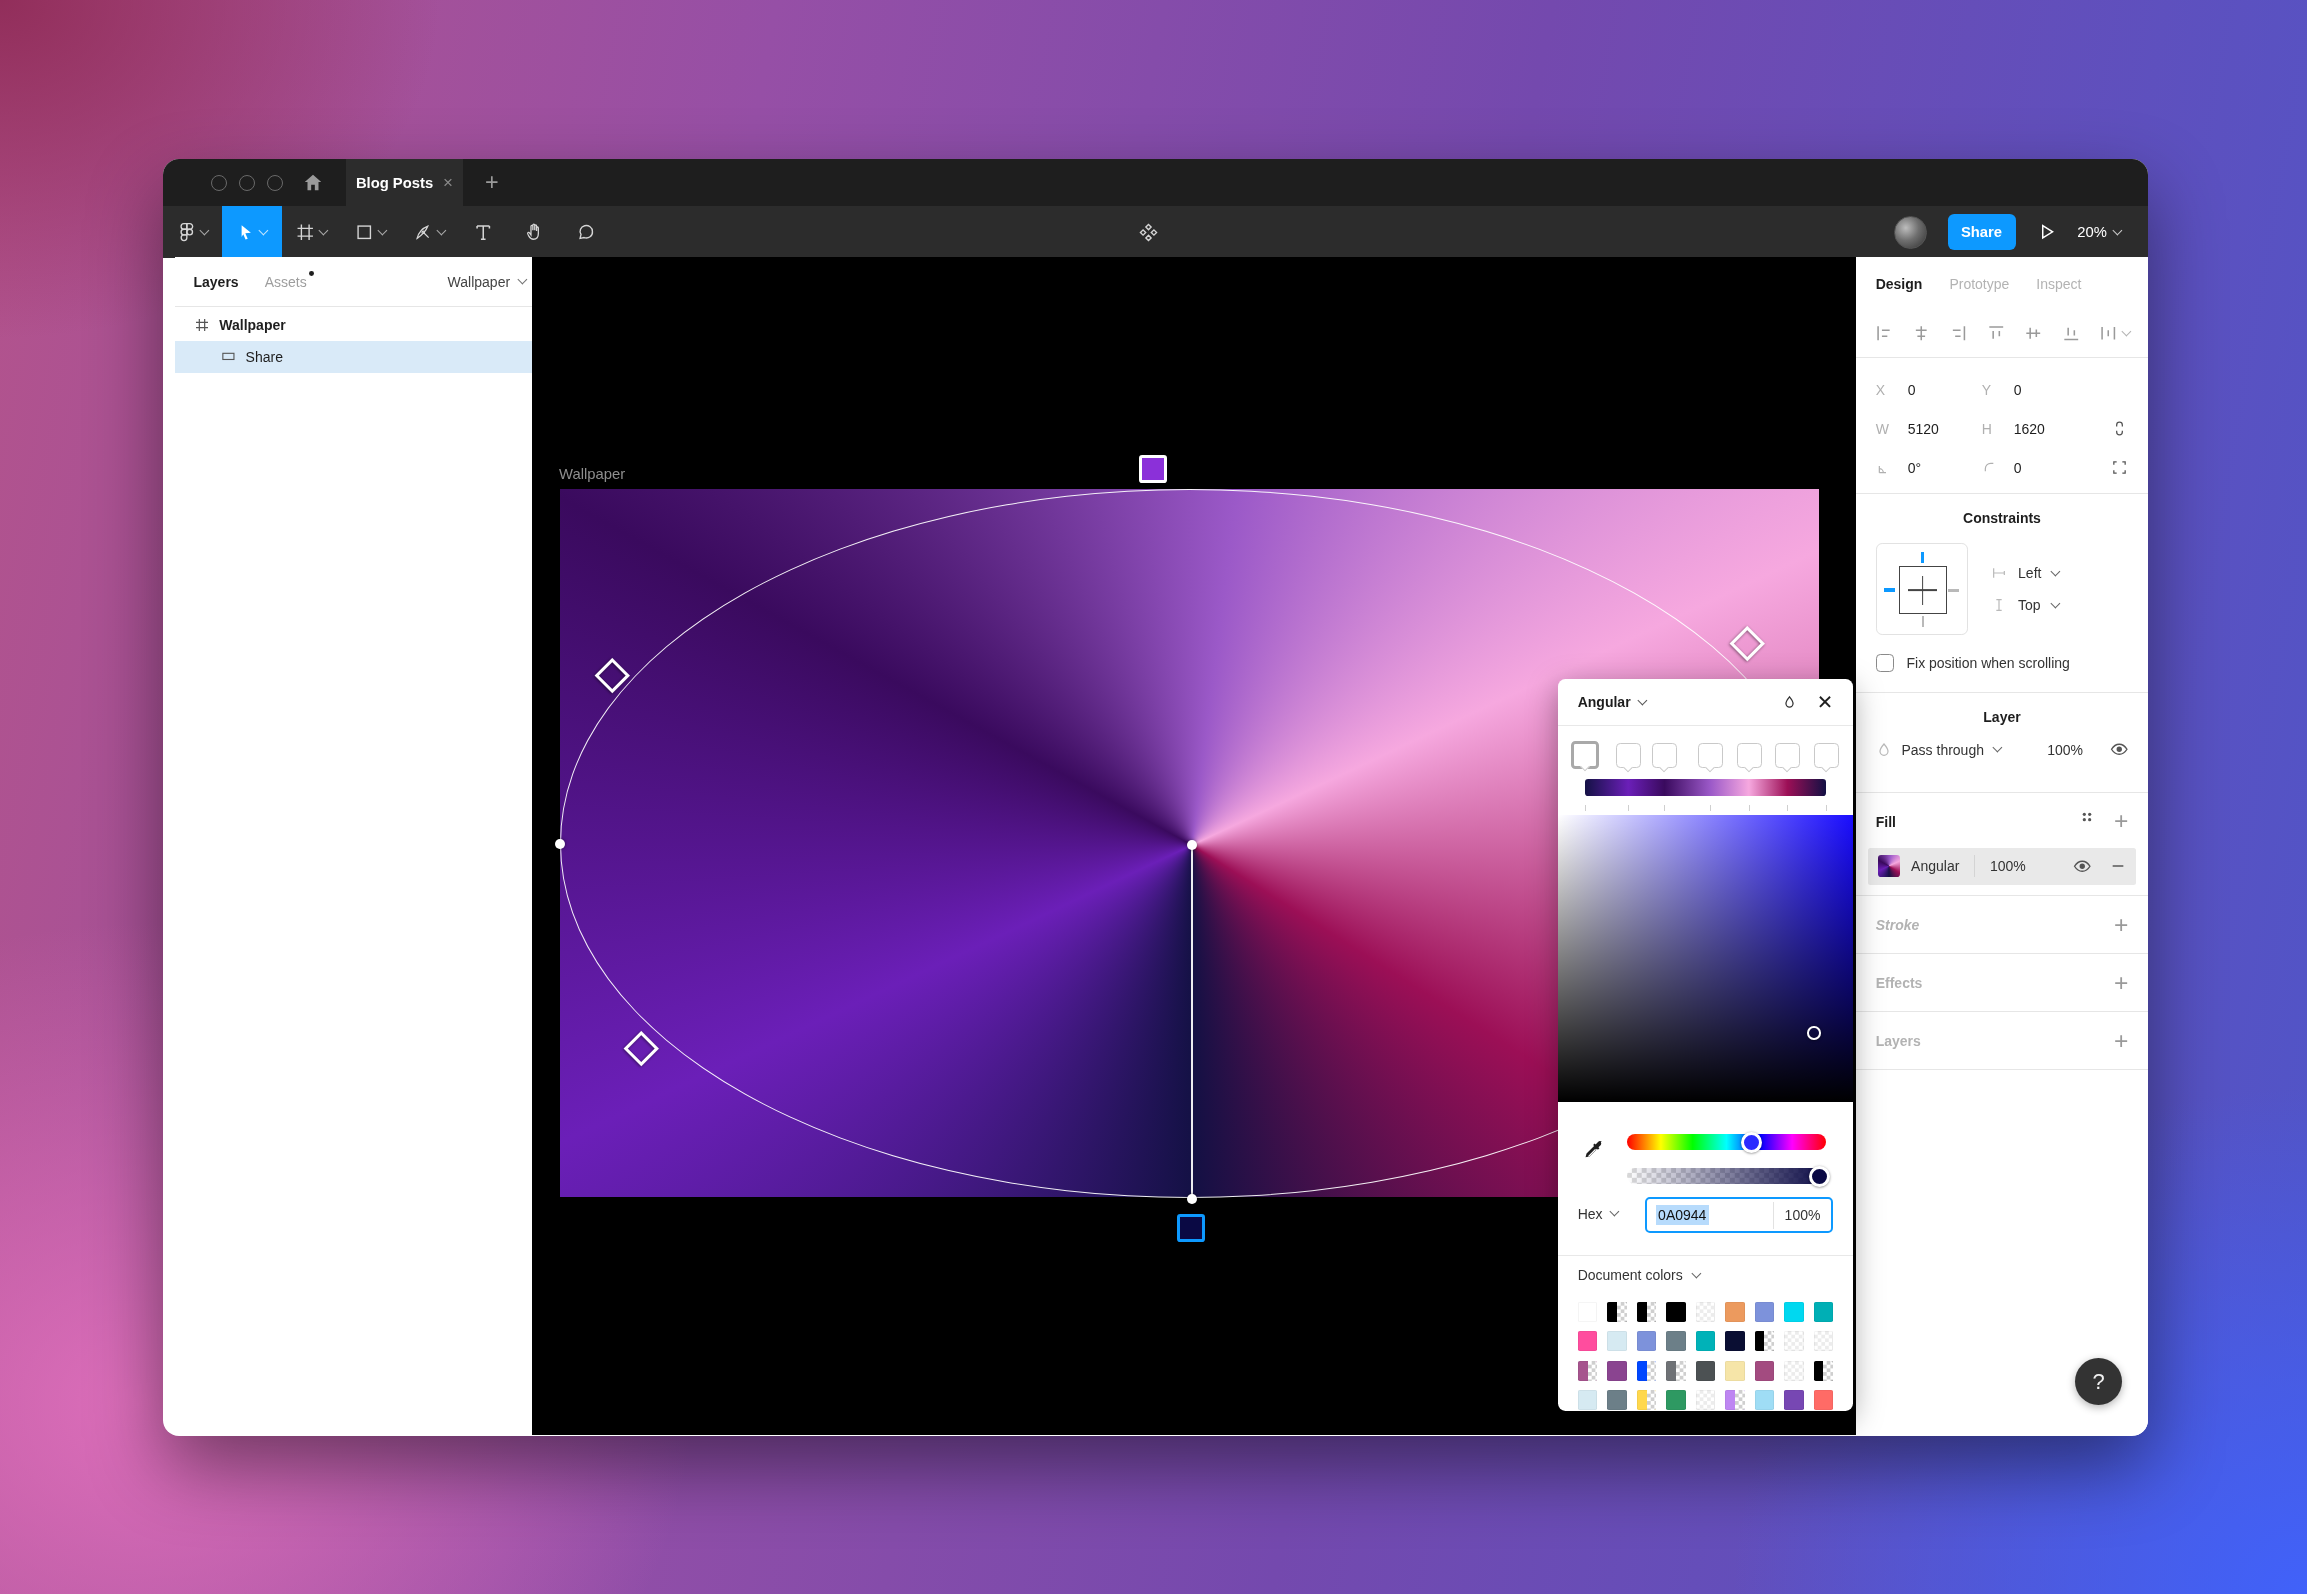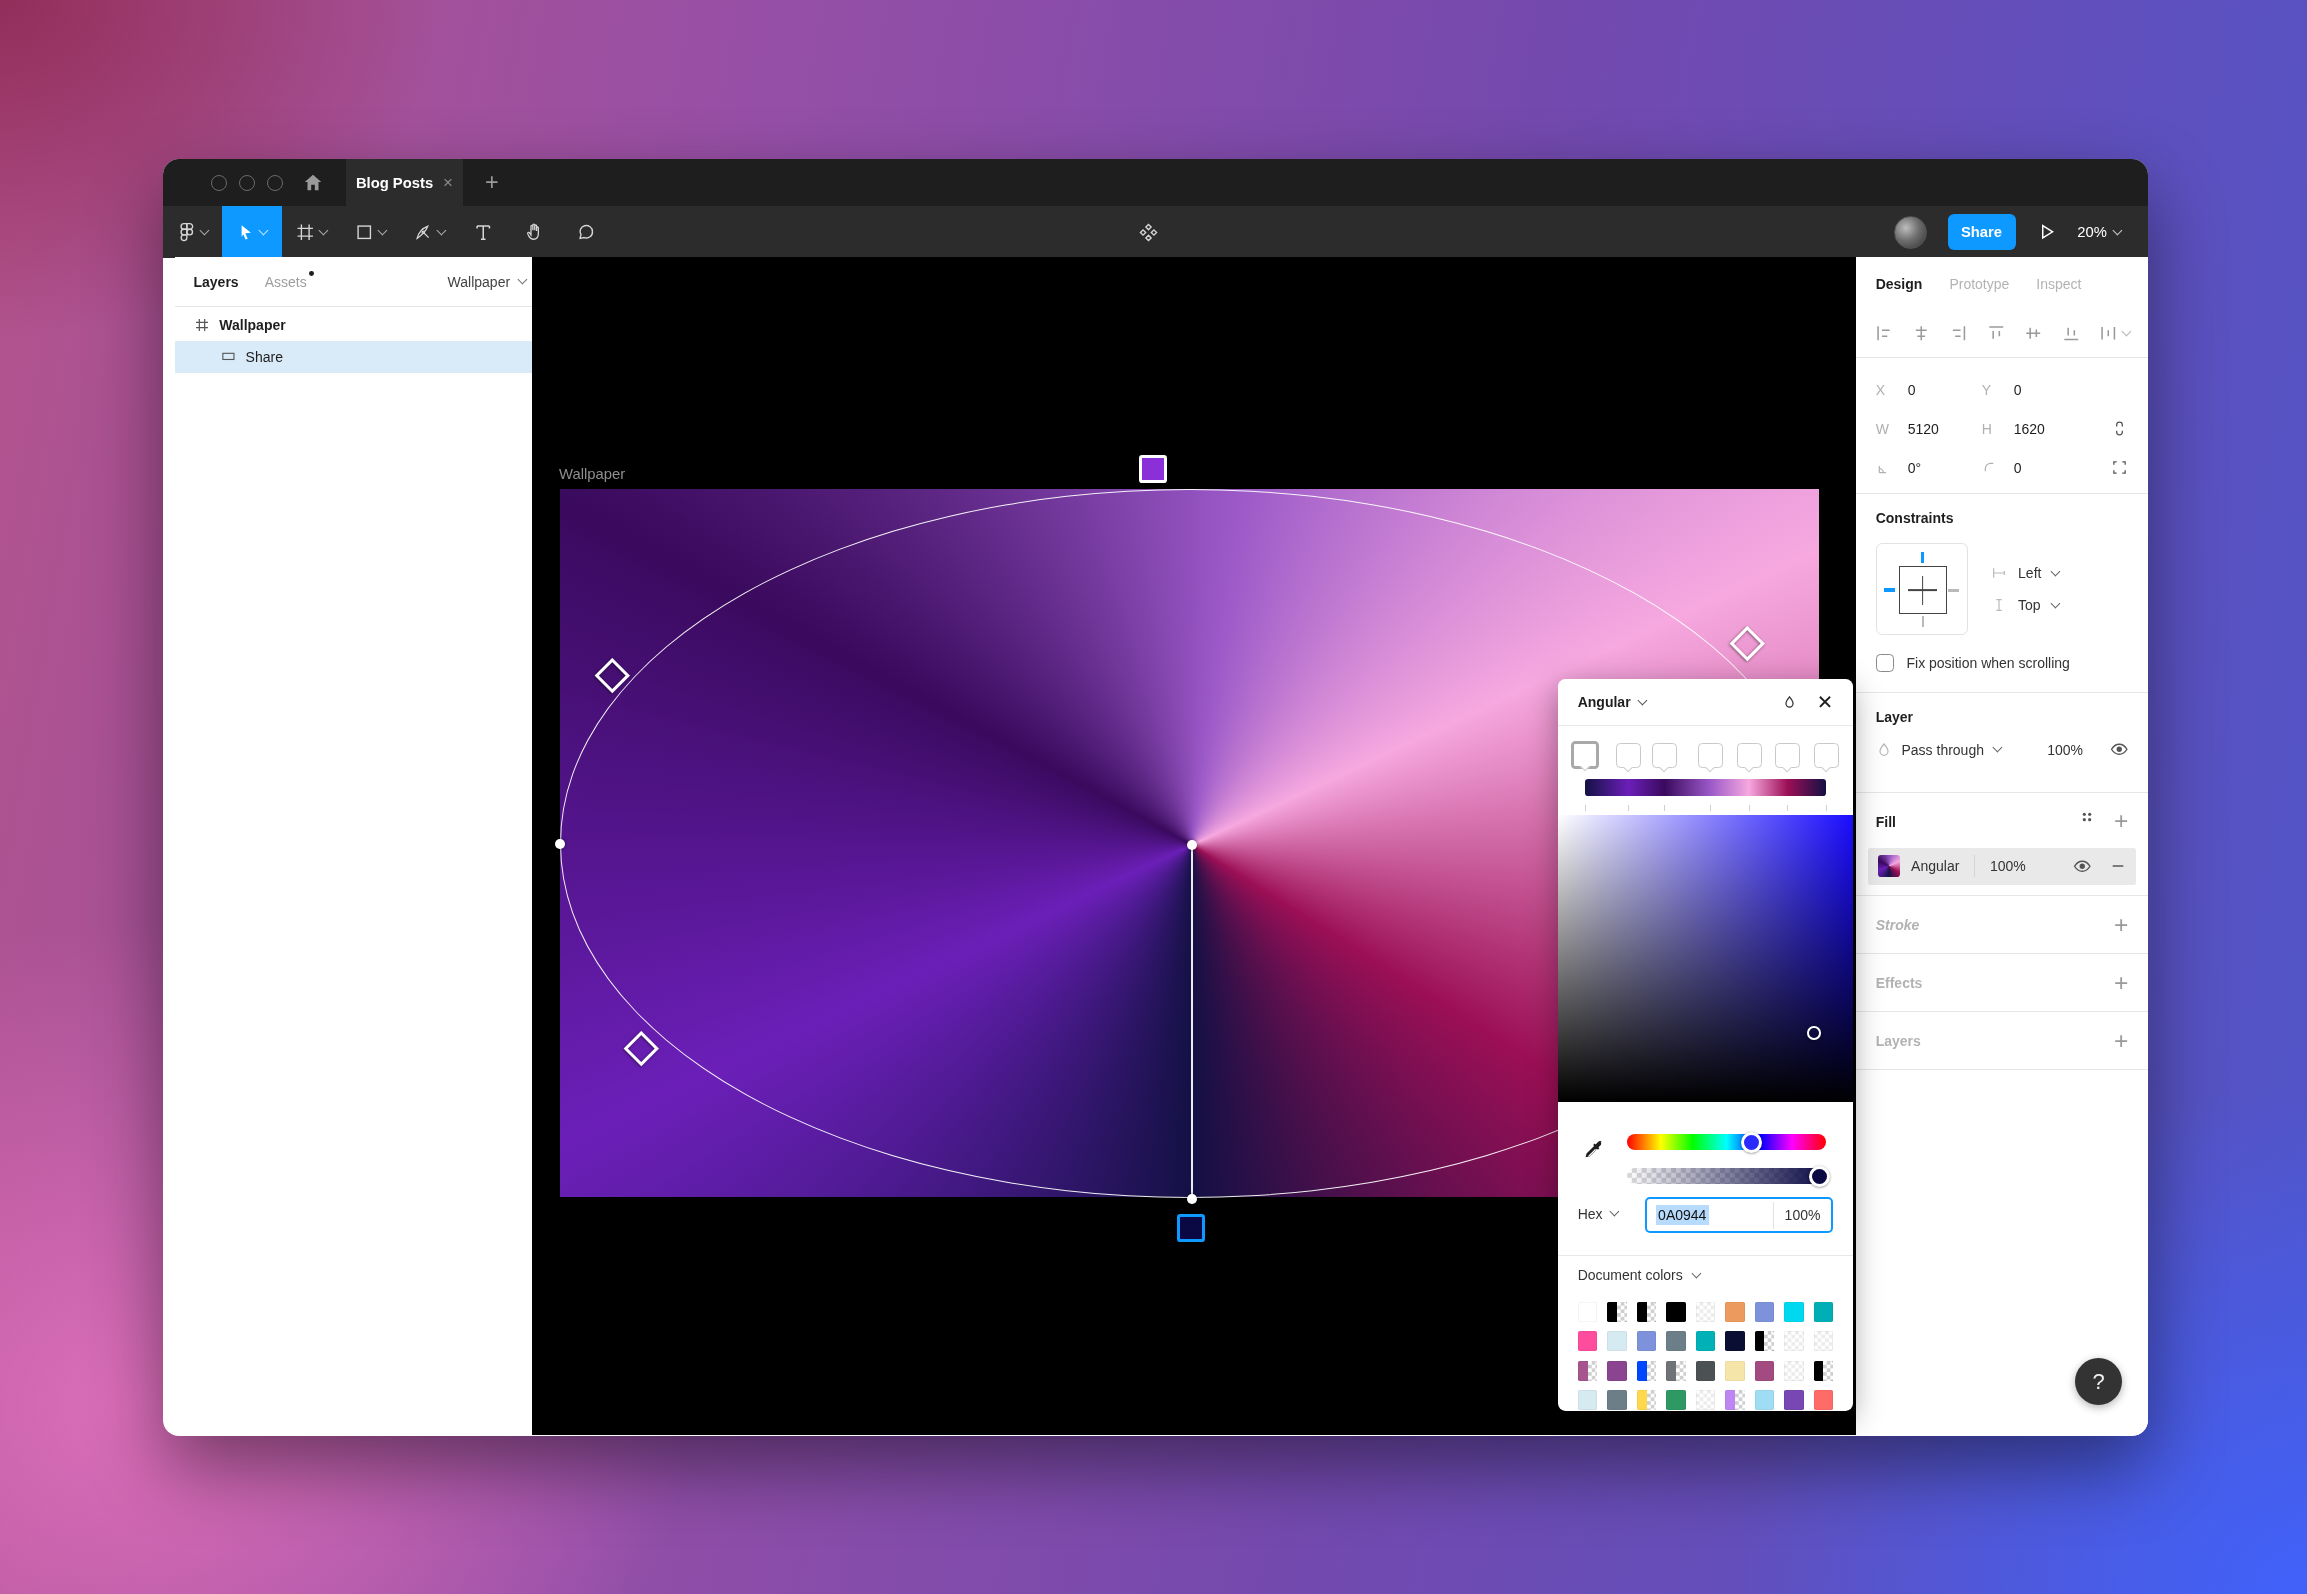--- a/index.html
+++ b/index.html
@@ -64,21 +64,21 @@
   .p-sec { border-bottom:0.6px solid #e6e6e6; }
   .ptabs { height:53px; display:flex; align-items:center; gap:27px; padding:0 19.7px; }
   .ptab-on { font-weight:700; }
   .ptab-off { color:#b3b3b3; }
   .alignrow { height:48px; display:flex; align-items:center; justify-content:space-between; padding:0 18.5px; color:#9a9a9a; border-bottom:0.6px solid #e6e6e6; }
   .geom { padding:12.3px 19.7px 6.2px; }
   .geom-row { height:39px; display:grid; grid-template-columns:32px 74px 32px 92px 1fr; align-items:center; }
   .geom-label { color:#b0b0b0; }
   .geom-icon { color:#b0b0b0; display:flex; }
   .geom-end { justify-self:end; color:#555; display:flex; }
-  .sec-title { font-weight:700; color:#1e1e1e; }
+  .sec-title { font-weight:700; color:#1e1e1e;text-align:center; }
   .constraints { padding:16px 19.7px 0; height:199px; }
   .con-body { display:flex; margin-top:17px; }
   .con-widget { width:92px; height:92px; border:1.2px solid #e2e2e2; border-radius:6.2px; position:relative; flex:none; }
   .con-sq { position:absolute; left:22px; top:22px; width:48px; height:48px; border:1.8px solid #444; }
   .con-sq:before, .con-sq:after { content:""; position:absolute; background:#444; }
   .con-sq:before { left:50%; top:8.6px; bottom:8.6px; width:1.8px; transform:translateX(-50%); }
   .con-sq:after { top:50%; left:8.6px; right:8.6px; height:1.8px; transform:translateY(-50%); }
   .tick { position:absolute; background:#b9b9b9; }
   .tick.blue { background:#0D99FF; }
   .con-dd { margin-left:23.4px; display:flex; flex-direction:column; gap:16px; justify-content:center; }

